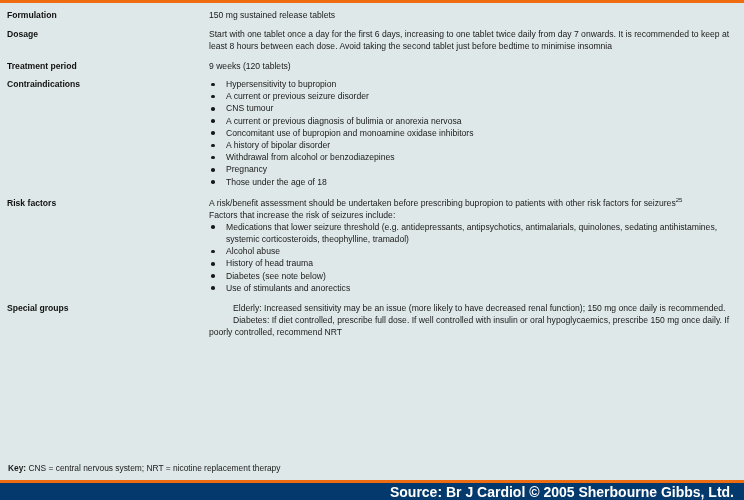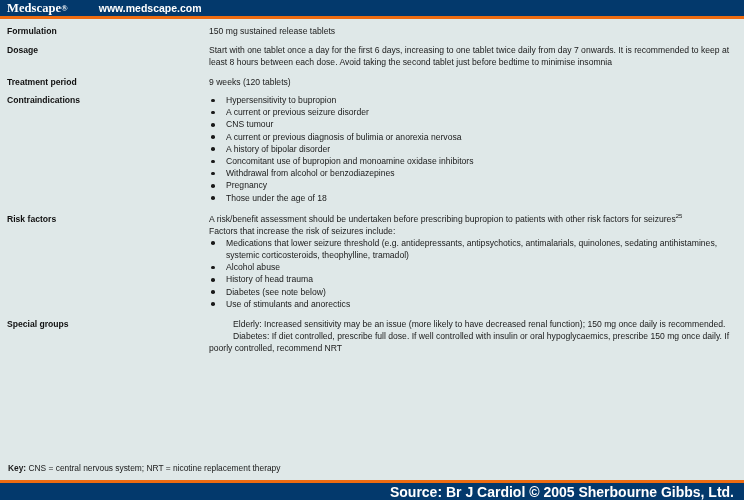--- a/index.html
+++ b/index.html
@@ -171,24 +171,20 @@
     padding-right: 10px;
     line-height: 1;
     white-space: nowrap;
   }
 </style>
 </head>
 <body>
 
 <div id="page">
 
-  <div class="header-bar">
-    <span class="brand"><span>Medscape</span><span class="reg">®</span></span>
-    <span class="brand-url">www.medscape.com</span>
-  </div>
   <div class="rule-orange-top"></div>
 
   <div class="table-area">
 
     <div class="row formulation">
       <div class="row-label">Formulation</div>
       <div class="row-value">
         <p>150 mg sustained release tablets</p>
       </div>
     </div>
@@ -208,22 +204,22 @@
     </div>
 
     <div class="row contraindications">
       <div class="row-label">Contraindications</div>
       <div class="row-value">
         <ul class="bullets">
           <li>Hypersensitivity to bupropion</li>
           <li>A current or previous seizure disorder</li>
           <li>CNS tumour</li>
           <li>A current or previous diagnosis of bulimia or anorexia nervosa</li>
+          <li>Concomitant use of bupropion and monoamine oxidase inhibitors</li>
           <li>A history of bipolar disorder</li>
-          <li>Concomitant use of bupropion and monoamine oxidase inhibitors</li>
           <li>Withdrawal from alcohol or benzodiazepines</li>
           <li>Pregnancy</li>
           <li>Those under the age of 18</li>
         </ul>
       </div>
     </div>
 
     <div class="row riskfactors">
       <div class="row-label">Risk factors</div>
       <div class="row-value">

